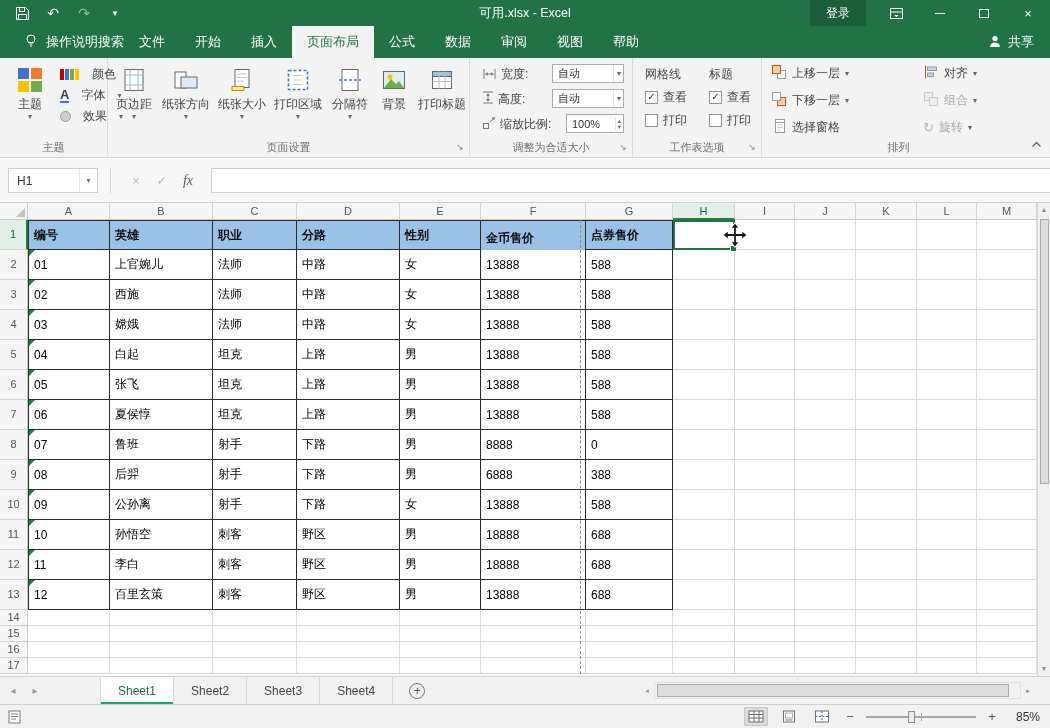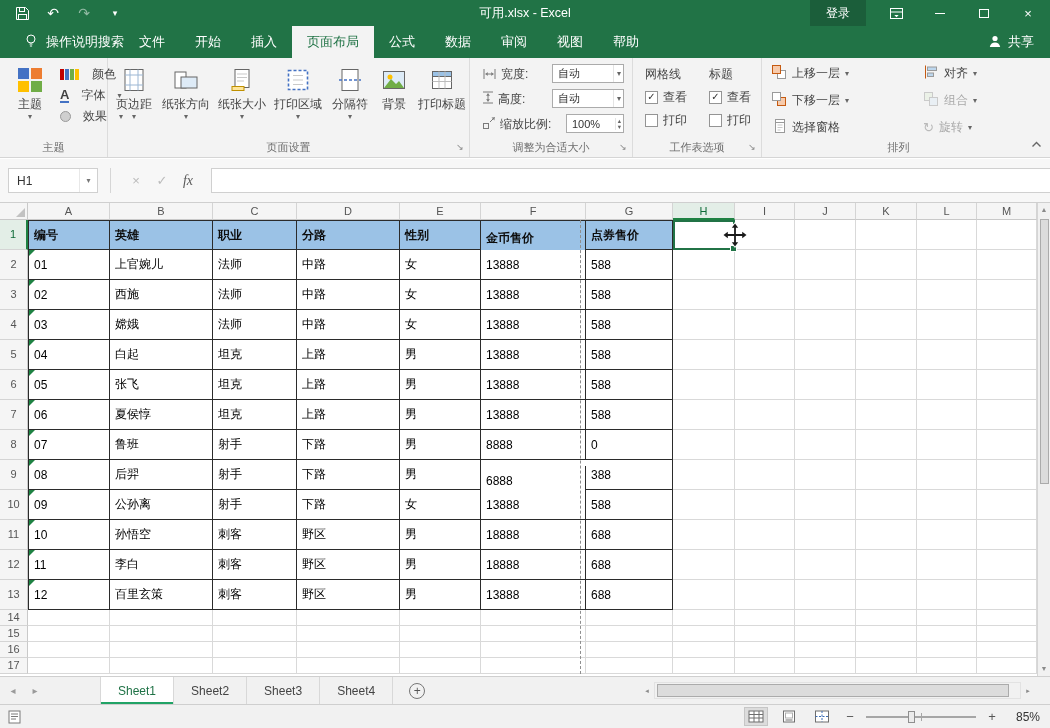--- a/index.html
+++ b/index.html
@@ -711,21 +711,21 @@
         </div>
         <div class="cell tcell" style="left: 213px; top: 257px; width: 84px; height: 30px;">
           <span>射手</span>
         </div>
         <div class="cell tcell" style="left: 297px; top: 257px; width: 103px; height: 30px;">
           <span>下路</span>
         </div>
         <div class="cell tcell" style="left: 400px; top: 257px; width: 81px; height: 30px;">
           <span>男</span>
         </div>
-        <div class="cell tcell" style="left: 481px; top: 263px; width: 105px; height: 30px;">
+        <div class="cell tcell" style="left: 481px; top: 257px; width: 105px; height: 30px;">
           <span>6888</span>
         </div>
         <div class="cell tcell" style="left: 586px; top: 257px; width: 87px; height: 30px;">
           <span>388</span>
         </div>
         <div class="cell" style="left: 673px; top: 257px; width: 62px; height: 30px;"></div>
         <div class="cell" style="left: 735px; top: 257px; width: 60px; height: 30px;"></div>
         <div class="cell" style="left: 795px; top: 257px; width: 61px; height: 30px;"></div>
         <div class="cell" style="left: 856px; top: 257px; width: 61px; height: 30px;"></div>
         <div class="cell" style="left: 917px; top: 257px; width: 60px; height: 30px;"></div>

